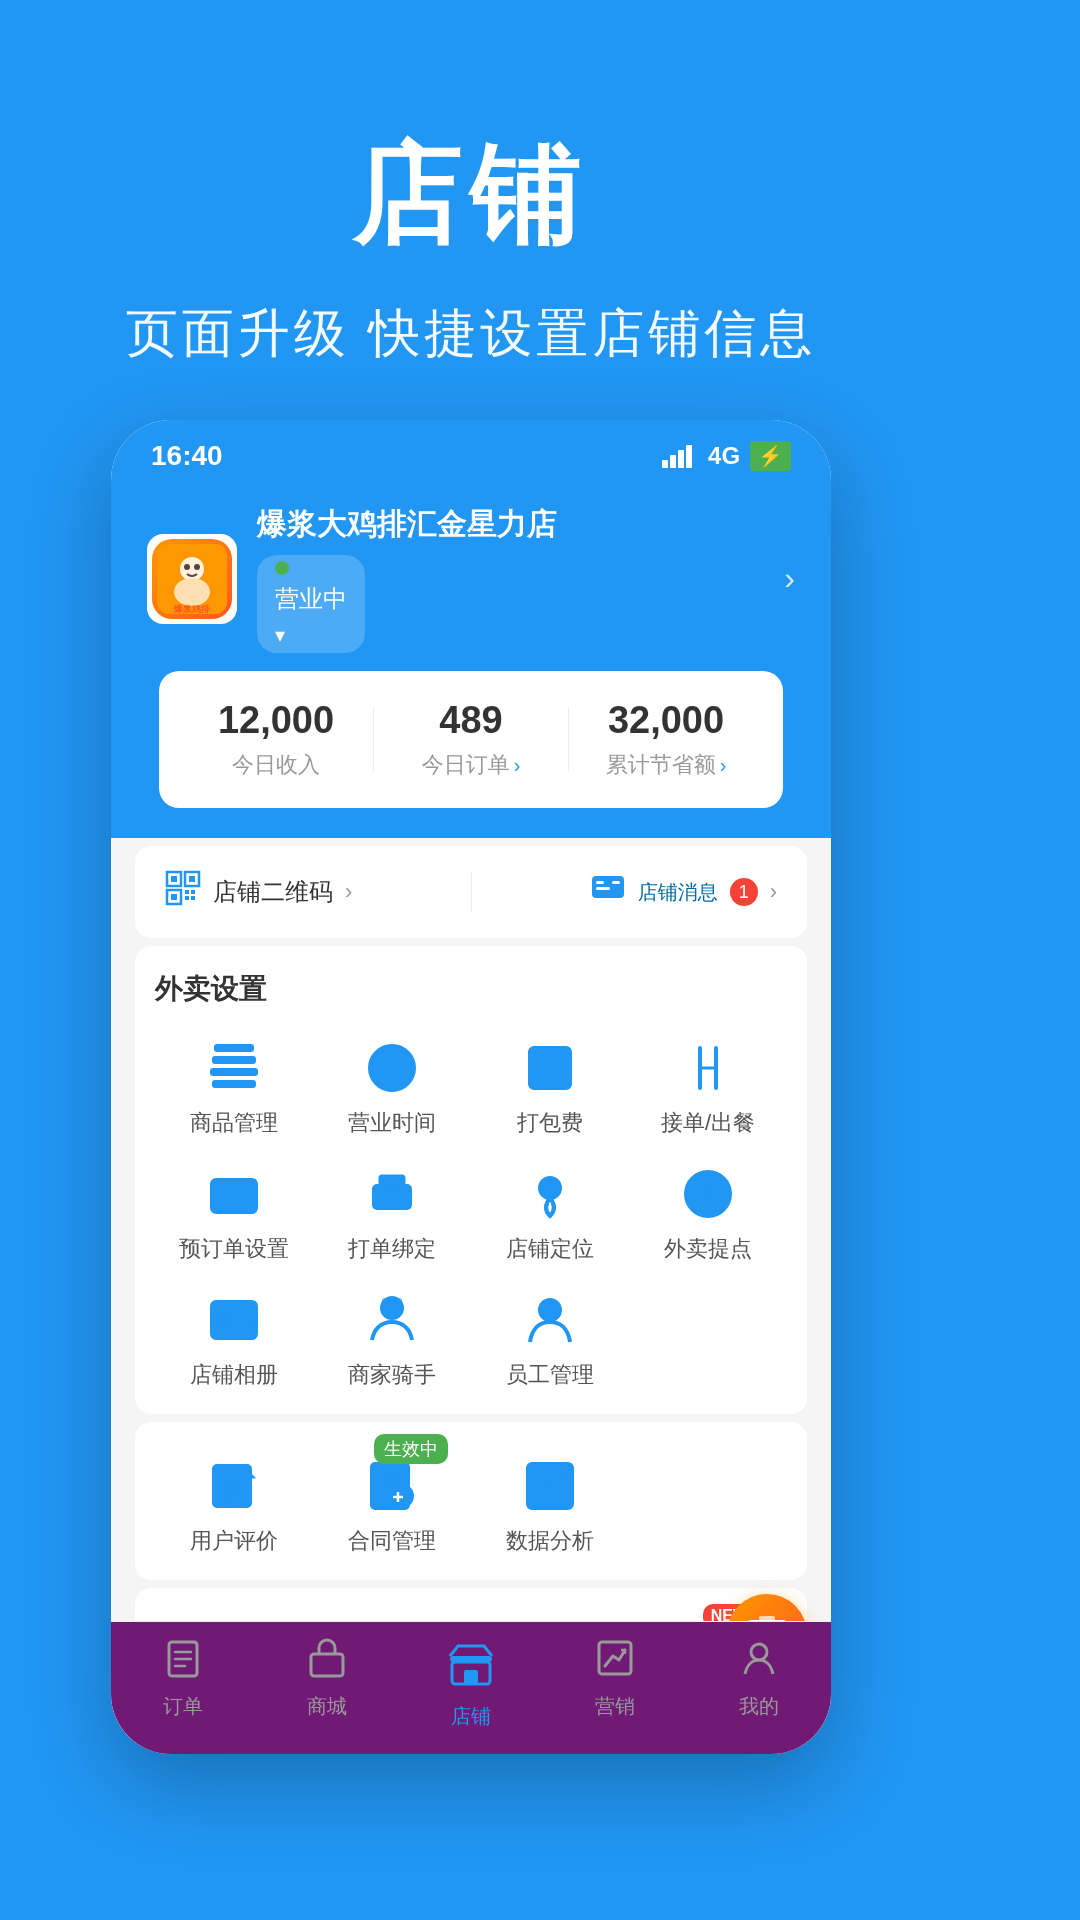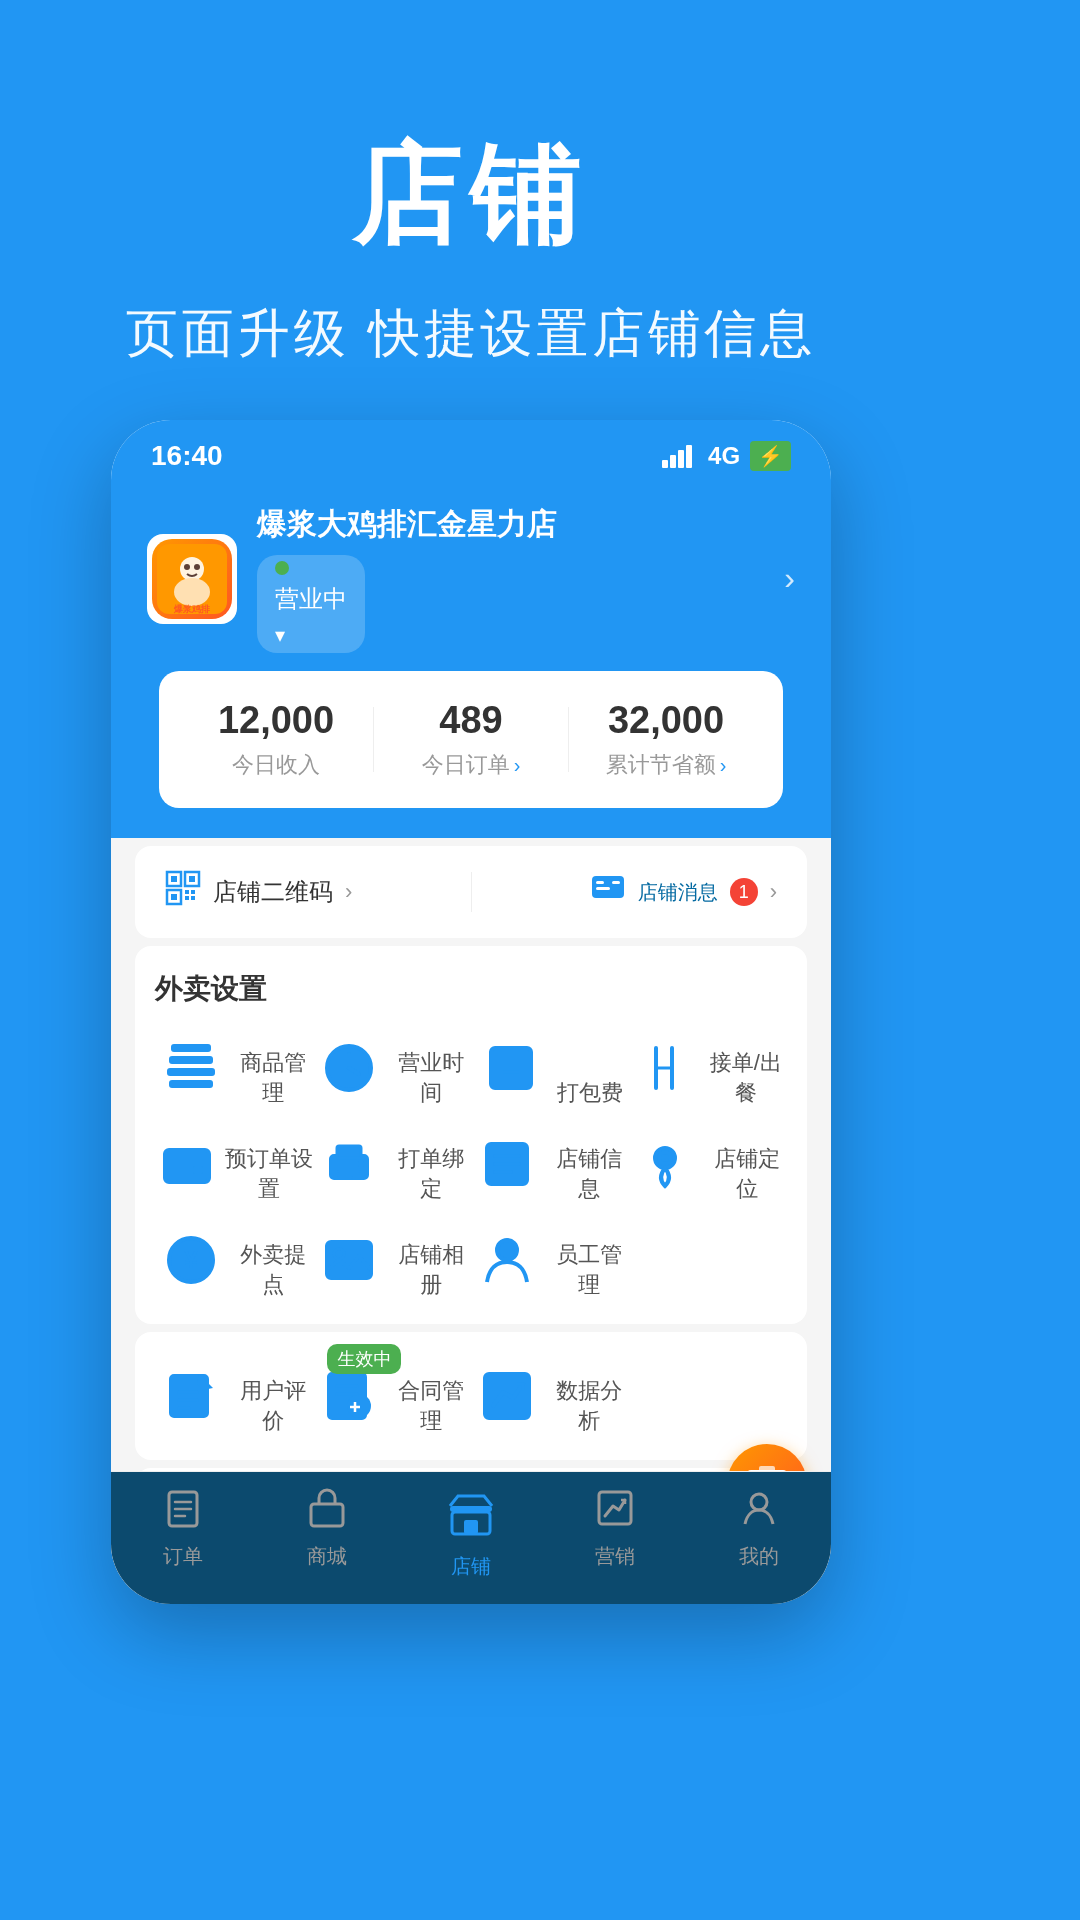--- a/index.html
+++ b/index.html
@@ -230,23 +230,23 @@
     }
 
     
     .menu-grid {
       display: grid;
       grid-template-columns: repeat(4, 1fr);
       gap: 16px 0;
     }
     .menu-item {
       display: flex;
-      flex-direction: row;
-      align-items: flex-end;
-      gap: 6px;
+      flex-direction: column;
+      align-items: center;
+      gap: 0;
       position: relative;
     }
     .menu-icon {
       width: 80px;
       height: 80px;
       display: flex;
       align-items: center;
       justify-content: center;
       position: relative;
     }
@@ -281,21 +281,21 @@
       padding: 3px 10px;
       border-radius: 10px;
     }
 
     
     .bottom-nav {
       position: absolute;
       bottom: 0;
       left: 0;
       right: 0;
-      background: #0c4a6e;
+      background: #701a75;
       border-top: 1px solid #eee;
       display: flex;
       justify-content: space-around;
       padding: 16px 0 24px;
     }
     .nav-item {
       display: flex;
       flex-direction: column;
       align-items: center;
       gap: 6px;
@@ -505,31 +505,20 @@
                   <rect x="10" y="20" width="36" height="22" rx="3" stroke="#2196F3" stroke-width="4"></rect>
                   <rect x="16" y="10" width="24" height="12" rx="2" stroke="#2196F3" stroke-width="3"></rect>
                   <rect x="16" y="34" width="24" height="3" rx="1.5" fill="#2196F3"></rect>
                   <rect x="16" y="40" width="16" height="3" rx="1.5" fill="#2196F3"></rect>
                   <circle cx="40" cy="28" r="3" fill="#2196F3"></circle>
                 </svg>
             </div>
             <span class="menu-label">打单绑定</span>
           </div>
 
-          <div class="menu-item">
-            <div class="menu-icon">
-              <svg viewBox="0 0 56 56" fill="none">
-                  <rect x="8" y="8" width="40" height="40" rx="4" stroke="#2196F3" stroke-width="4"></rect>
-                  <line x1="16" y1="20" x2="40" y2="20" stroke="#2196F3" stroke-width="3.5" stroke-linecap="round"></line>
-                  <line x1="16" y1="28" x2="40" y2="28" stroke="#2196F3" stroke-width="3.5" stroke-linecap="round"></line>
-                  <line x1="16" y1="36" x2="32" y2="36" stroke="#2196F3" stroke-width="3.5" stroke-linecap="round"></line>
-                </svg>
-            </div>
-            <span class="menu-label">店铺信息</span>
-          </div>
 
           <div class="menu-item">
             <div class="menu-icon">
               <svg viewBox="0 0 56 56" fill="none">
                   <circle cx="28" cy="22" r="10" stroke="#2196F3" stroke-width="4"></circle>
                   <circle cx="28" cy="22" r="4" fill="#2196F3"></circle>
                   <path d="M28 32 C28 32 14 44 14 50" stroke="#2196F3" stroke-width="0" fill="none"></path>
                   <path d="M28 32 Q20 42 28 50 Q36 42 28 32Z" stroke="#2196F3" stroke-width="4" fill="none"></path>
                 </svg>
             </div>
@@ -550,20 +539,30 @@
             <div class="menu-icon">
               <svg viewBox="0 0 56 56" fill="none">
                   <rect x="6" y="10" width="44" height="36" rx="4" stroke="#2196F3" stroke-width="4"></rect>
                   <circle cx="18" cy="22" r="5" stroke="#2196F3" stroke-width="3"></circle>
                   <path d="M6 38 L18 28 L28 36 L38 24 L50 38" stroke="#2196F3" stroke-width="3.5" fill="none" stroke-linejoin="round"></path>
                 </svg>
             </div>
             <span class="menu-label">店铺相册</span>
           </div>
 
+          <div class="menu-item">
+            <div class="menu-icon">
+              <svg viewBox="0 0 56 56" fill="none">
+                  <circle cx="28" cy="16" r="10" stroke="#2196F3" stroke-width="4"></circle>
+                  <path d="M8 48 C10 36 18 30 28 30 C38 30 46 36 48 48" stroke="#2196F3" stroke-width="4" fill="none"></path>
+                  <rect x="18" y="6" width="20" height="6" rx="2" fill="#2196F3" opacity="0.5"></rect>
+                </svg>
+            </div>
+            <span class="menu-label">商家骑手</span>
+          </div>
 
           <div class="menu-item">
             <div class="menu-icon">
               <svg viewBox="0 0 56 56" fill="none">
                   <circle cx="28" cy="18" r="10" stroke="#2196F3" stroke-width="4"></circle>
                   <path d="M8 50 C10 36 18 30 28 30 C38 30 46 36 48 50" stroke="#2196F3" stroke-width="4" fill="none"></path>
                 </svg>
             </div>
             <span class="menu-label">员工管理</span>
           </div>

